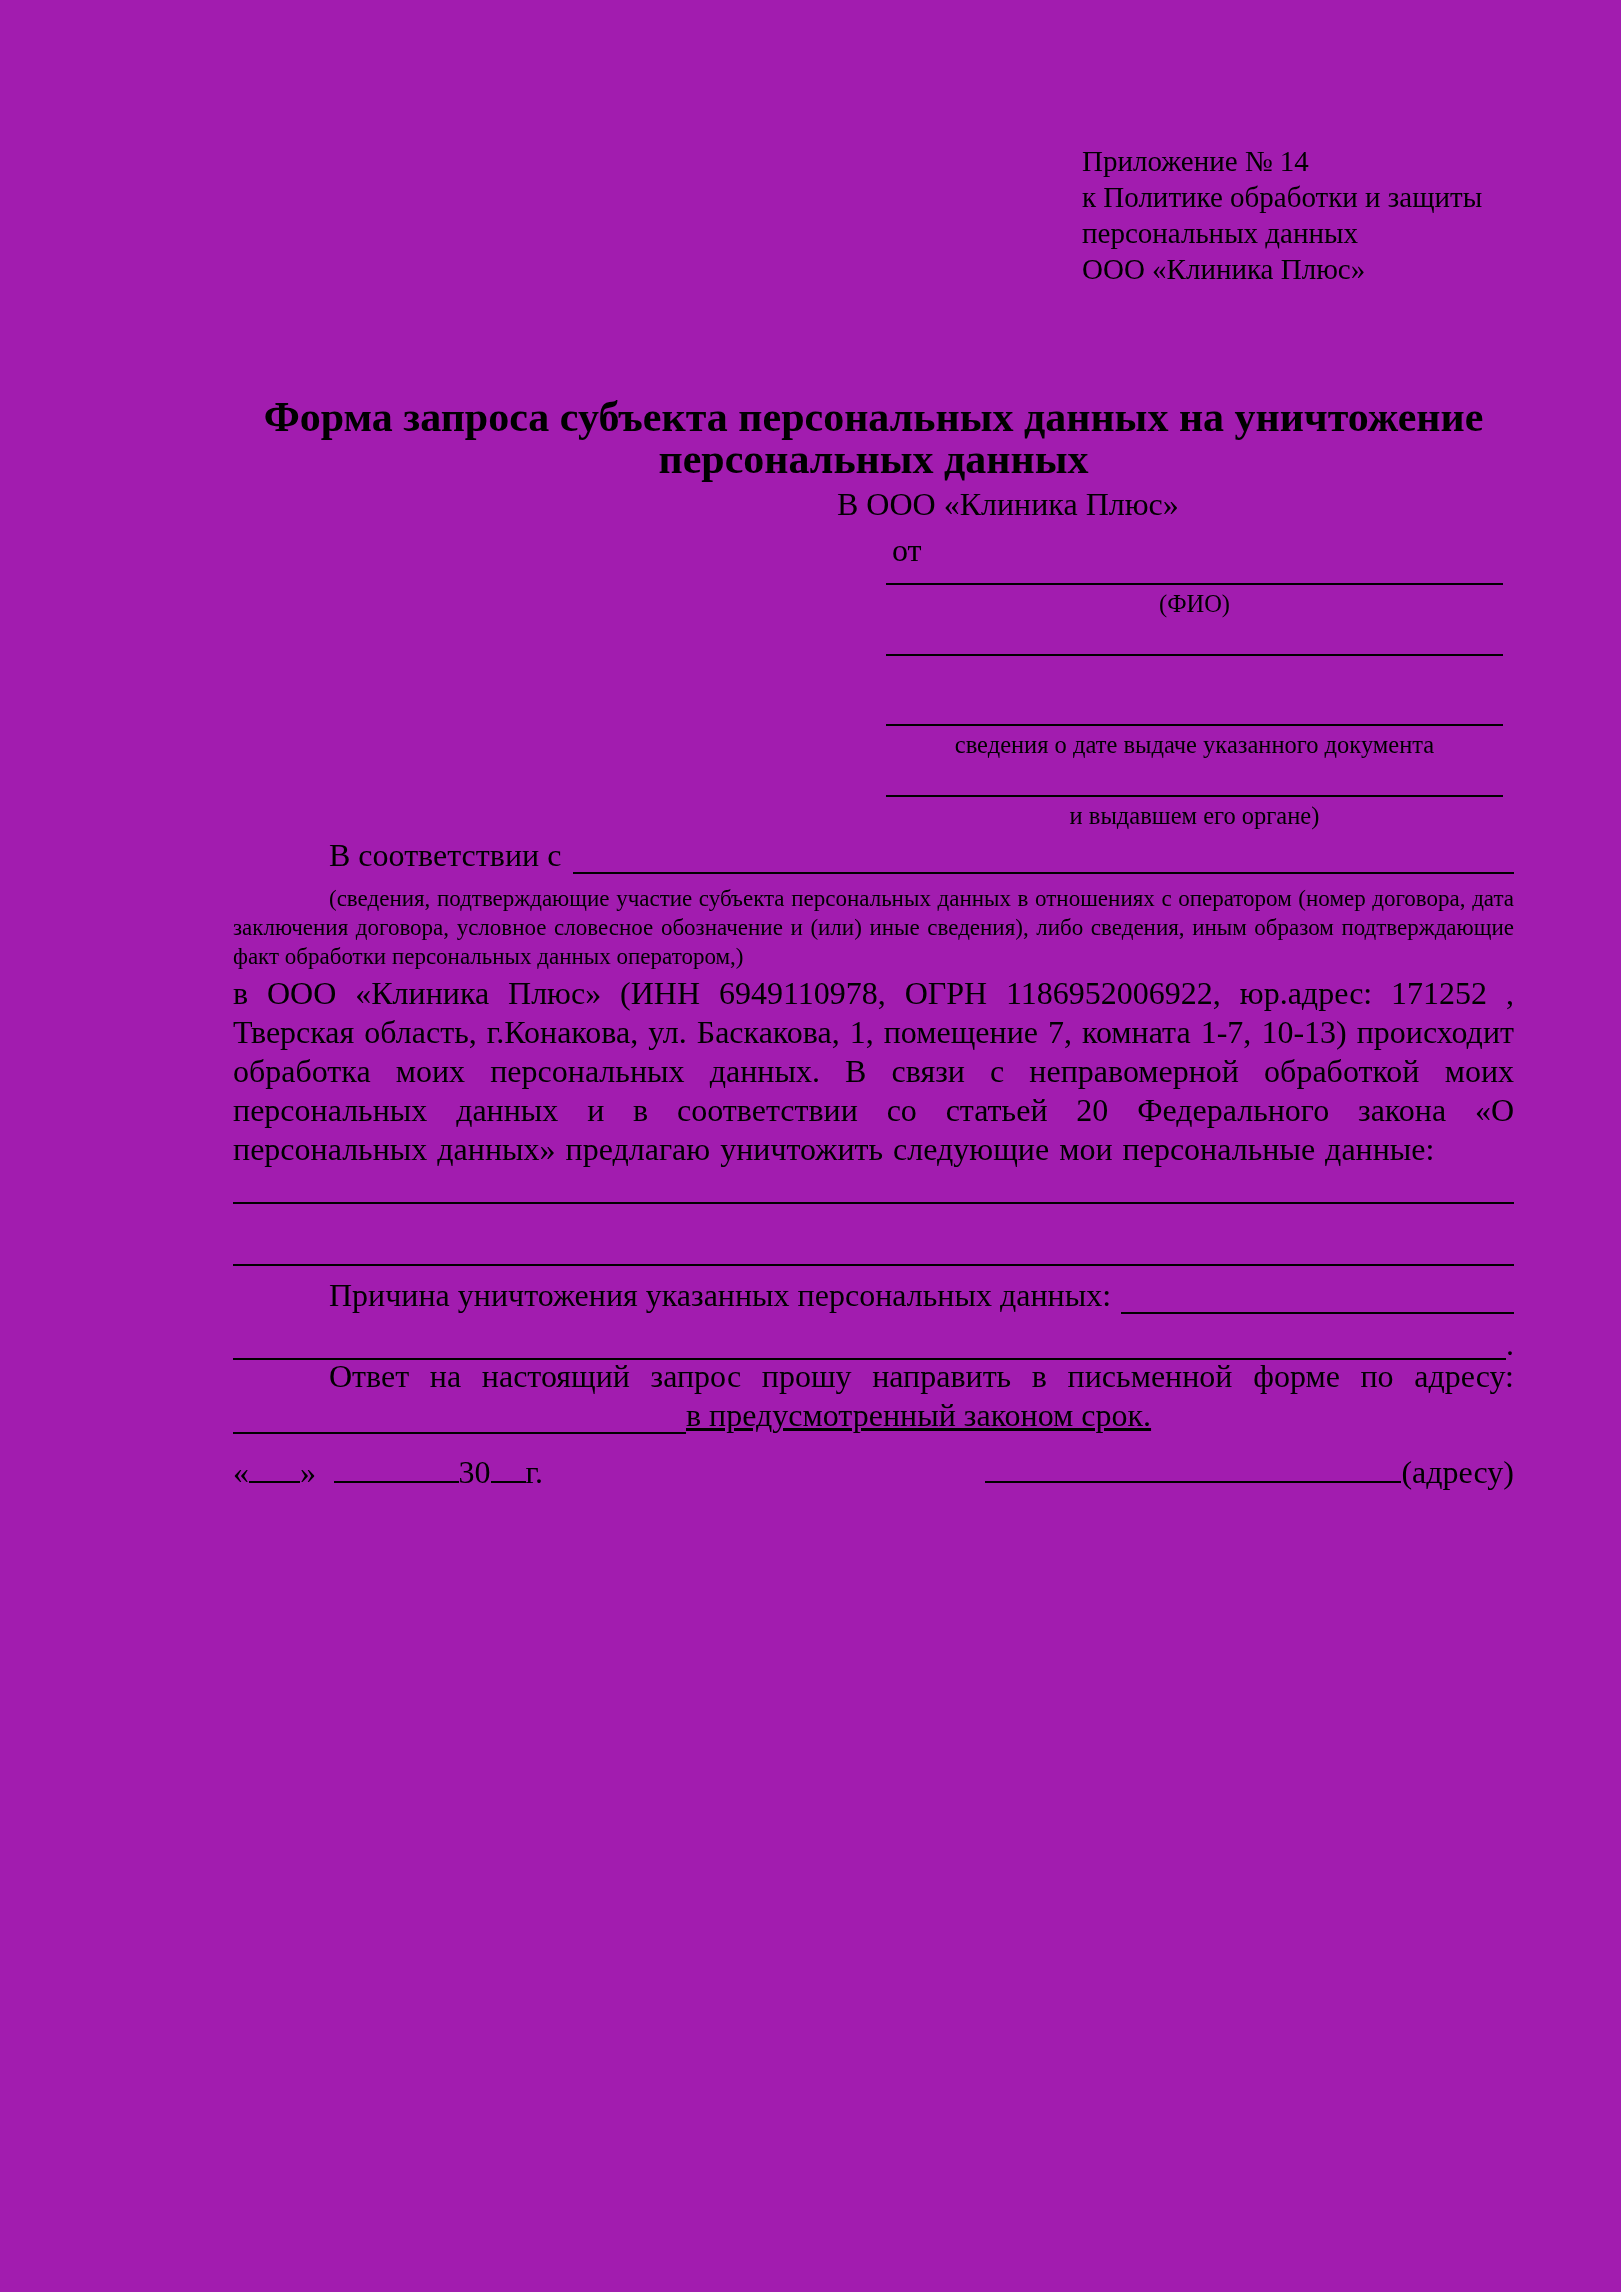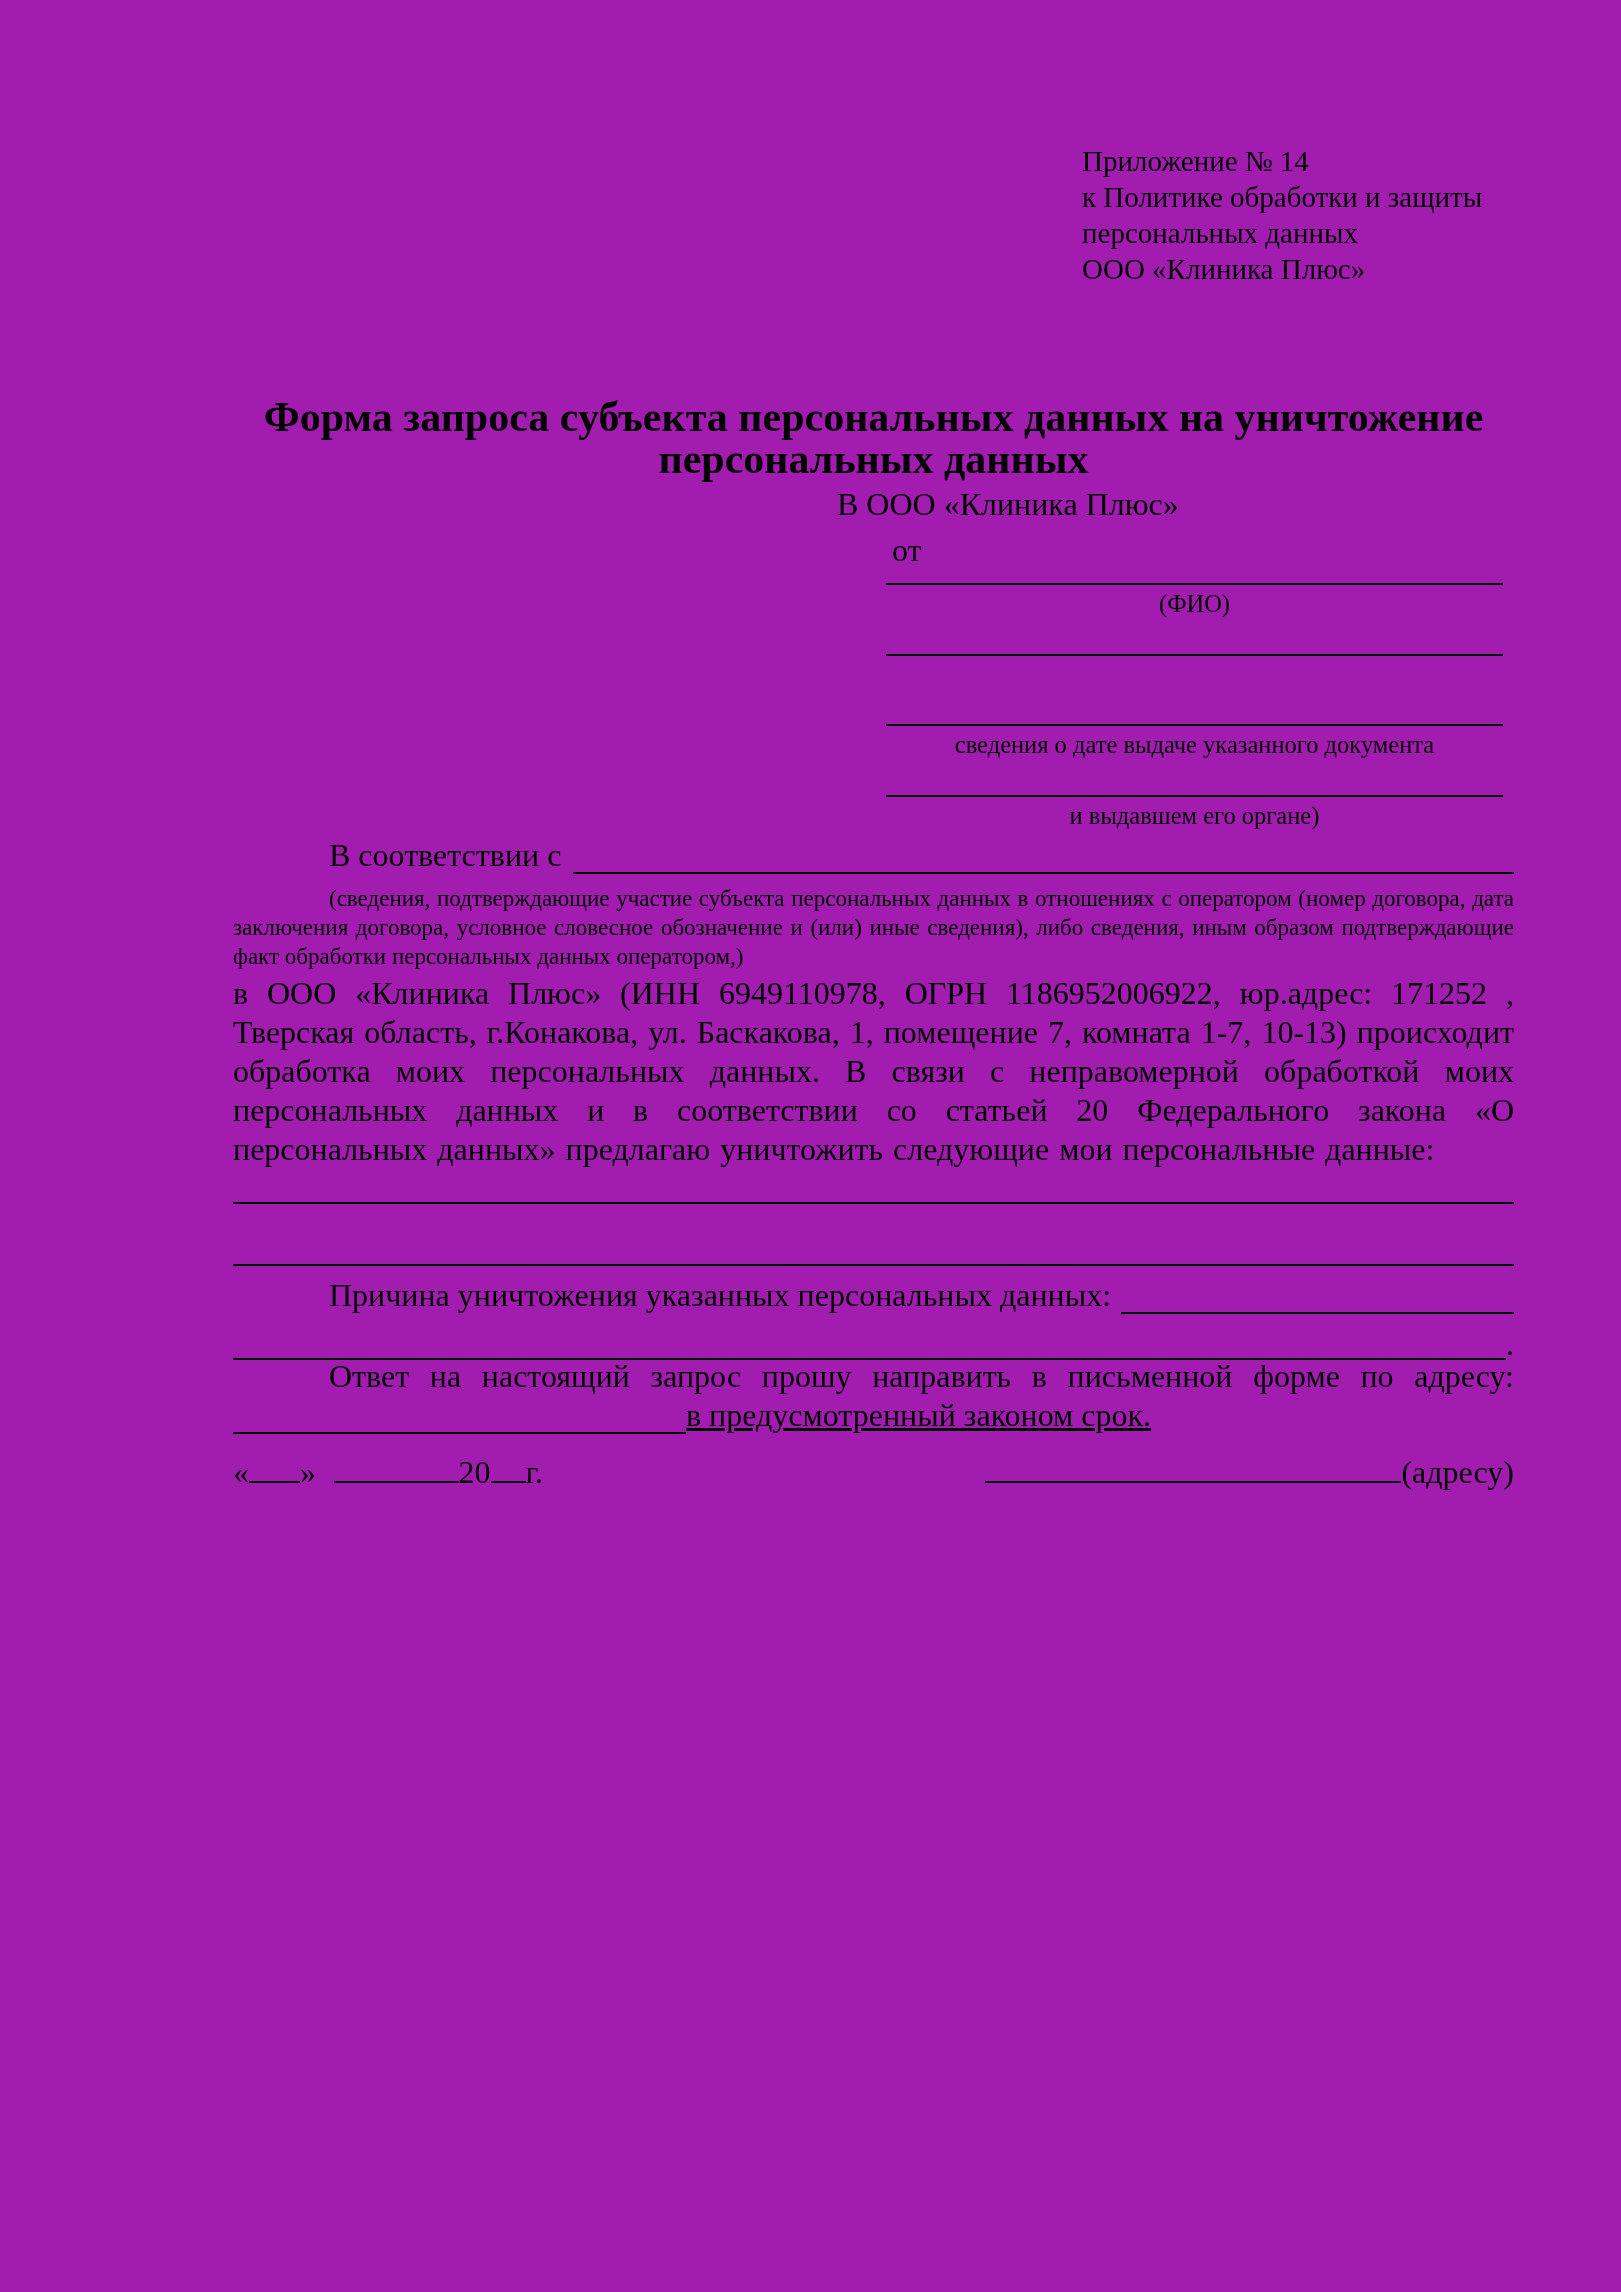--- a/index.html
+++ b/index.html
@@ -125,18 +125,18 @@
     <span class="dot">.</span>
   </div>
 
   <div class="abs answer">Ответ на настоящий запрос прошу направить в письменной форме по адресу:</div>
 
   <div class="abs term-row">
     <span class="ufix"></span>
     <span class="txt">в предусмотренный законом срок.</span>
   </div>
 
-  <div class="abs date-row"><span>«</span><span class="u u-day"></span><span>»</span><span class="u u-month"></span><span>20</span><span class="u u-year"></span><span>г.</span></div>
+  <div class="abs date-row"><span>«</span><span class="u u-day"></span><span>»</span><span class="u u-month"></span><span>30</span><span class="u u-year"></span><span>г.</span></div>
 
   <div class="abs sig-row"><span class="u u-sign"></span><span>(адресу)</span></div>
 
 </div>
 
 
 </body></html>

